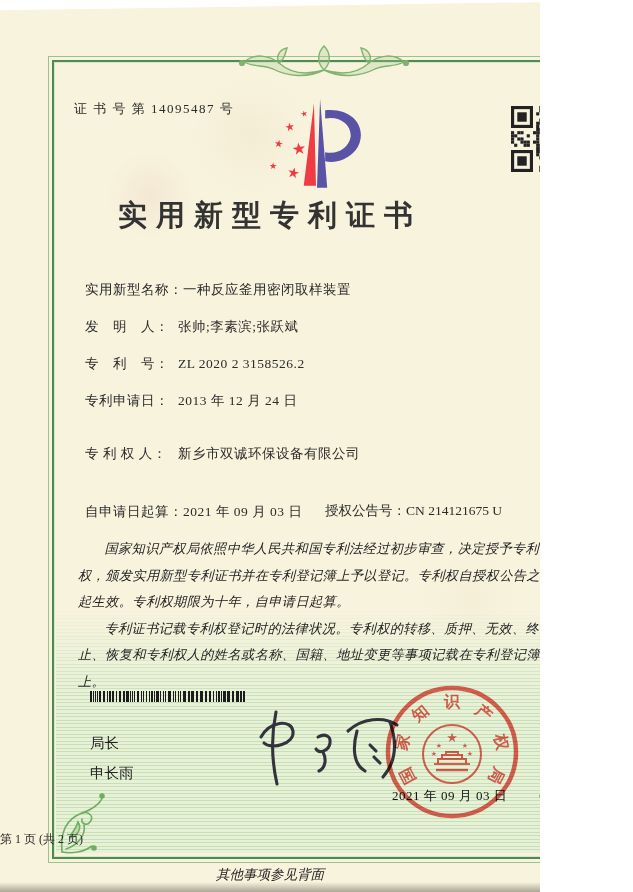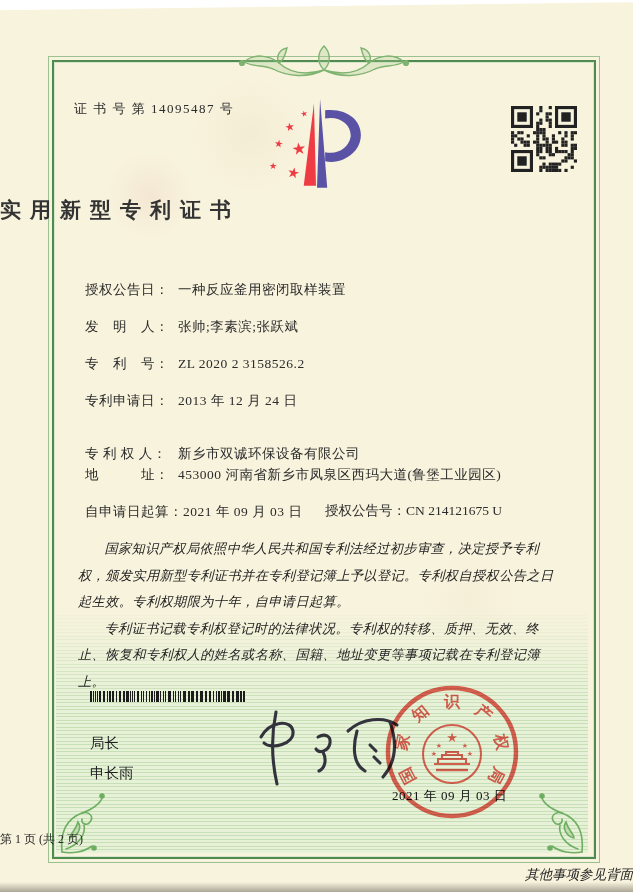--- a/index.html
+++ b/index.html
@@ -1,17 +1,17 @@
 <!DOCTYPE html>
 <html><head>
 <meta charset="utf-8">
 <style>
   html,body{margin:0;padding:0;background:#ffffff;}
   .page{
-    position:relative;width:633px;height:892px;overflow:hidden;
+    position:relative;width:540px;height:892px;overflow:hidden;
     font-family:"Liberation Serif","DejaVu Serif",serif;color:#2b2b2b;
     background:
       radial-gradient(circle 62px at 150px 195px, rgba(205,130,120,0.10), transparent 70%),
       radial-gradient(circle 85px at 250px 135px, rgba(190,160,120,0.08), transparent 70%),
       radial-gradient(circle 70px at 470px 600px, rgba(190,170,130,0.06), transparent 70%),
       #f8f3dd;
   }
   .scan-top{position:absolute;top:0;left:0;width:100%;height:12px;background:#ffffff;
     clip-path:polygon(0 0,100% 0,100% 18%,0 85%);z-index:9;}
   .scan-bottom{position:absolute;bottom:0;left:0;width:100%;height:10px;z-index:9;
@@ -21,41 +21,41 @@
     box-shadow:inset 0 0 0 1px #d7e6cc;z-index:1;}
   .guilloche{position:absolute;left:56px;top:608px;width:532px;height:245px;z-index:0;
     background:linear-gradient(to bottom, rgba(230,241,216,0), rgba(230,241,216,0.85) 80px, #e6f1d8 130px);}
   .guilloche .g-lines{position:absolute;inset:0;
     background:repeating-linear-gradient(180deg, rgba(150,195,125,0.38) 0 1px, transparent 1px 3.5px);
     -webkit-mask:linear-gradient(180deg, transparent, #000 95px);
     mask:linear-gradient(180deg, transparent, #000 95px);}
   .cert-number{position:absolute;left:74px;top:100px;font-size:13px;letter-spacing:1.5px;z-index:2;}
   .logo{position:absolute;left:266px;top:98px;z-index:2;}
   .qr{position:absolute;left:511px;top:106px;z-index:2;}
-  .title{position:absolute;left:0;right:0;top:196px;font-size:21px;
+  .title{position:absolute;left:0;right:0;top:196px;text-align:center;font-size:29px;
     font-weight:700;letter-spacing:9px;color:#333;z-index:2;}
   .frow{position:absolute;left:85px;font-size:13.5px;line-height:20px;z-index:2;white-space:nowrap;}
   .frow .lab{display:inline-block;min-width:93px;letter-spacing:0.5px;}
   .frow .val{letter-spacing:0.5px;}
   .grant2{position:absolute;left:325px;z-index:2;font-size:13.5px;white-space:nowrap;font-family:Liberation Serif, serif;}
   .paras{position:absolute;left:78px;top:536px;width:484px;z-index:2;
     font-size:13.2px;line-height:26.5px;font-style:italic;color:#222;}
   .paras p{margin:0;text-indent:2em;letter-spacing:0.4px;}
   .barcode{position:absolute;left:90px;top:691px;width:158px;height:11px;z-index:2;}
   .barcode div{position:absolute;top:0;height:100%;background:#1c1c1c;}
   .officer{position:absolute;left:90px;z-index:2;font-family:"Liberation Sans","DejaVu Sans",sans-serif;
     font-size:14.5px;font-weight:500;color:#222;}
   .signature{position:absolute;left:256px;top:704px;z-index:2;}
   .seal{position:absolute;left:382px;top:682px;z-index:3;opacity:0.84;mix-blend-mode:multiply;}
   .seal-char{font-size:16px;font-weight:700;fill:#e6453c;text-anchor:middle;
     font-family:"Liberation Serif","DejaVu Serif",serif;}
   .seal-date{position:absolute;left:392px;top:787px;width:130px;z-index:2;font-size:13px;
     letter-spacing:0.5px;color:#111;white-space:nowrap;}
   .page-num{position:absolute;left:0;right:0;top:831px;text-align:left;font-size:12px;z-index:2;}
-  .back-note{position:absolute;left:0;right:0;top:866px;text-align:right;font-size:13.5px;
+  .back-note{position:absolute;left:0;right:0;top:866px;text-align:center;font-size:13.5px;
     font-style:italic;z-index:2;color:#222;}
   .ornament-top{position:absolute;left:234px;top:42px;z-index:2;}
   .flourish{position:absolute;z-index:2;}
   .flourish.left{left:56px;top:792px;}
   .flourish.right{left:530px;top:792px;transform:scaleX(-1);}
 </style>
 </head>
 <body>
 
 <div class="page">
@@ -248,36 +248,33 @@
         <rect x="48" y="6" width="9" height="9"></rect>
         <rect x="0" y="42" width="21" height="21"></rect>
         <rect x="3" y="45" width="15" height="15" fill="#f8f3dd"></rect>
         <rect x="6" y="48" width="9" height="9"></rect>
       </g>
   </svg>
 
   <div class="title">实用新型专利证书</div>
 
   <div class="frow" style="top:280px">
-    <span class="lab">授权公告日：</span><span class="val">一种反应釜用密闭取样装置</span>
+    <span class="lab">实用新型名称：</span><span class="val">一种反应釜用密闭取样装置</span>
   </div>
   <div class="frow" style="top:317px">
     <span class="lab">发　明　人：</span><span class="val">张帅;李素滨;张跃斌</span>
   </div>
   <div class="frow" style="top:354px">
     <span class="lab">专　利　号：</span><span class="val">ZL 2020 2 3158526.2</span>
   </div>
   <div class="frow" style="top:391px">
     <span class="lab">专利申请日：</span><span class="val">2013 年 12 月 24 日</span>
   </div>
   <div class="frow" style="top:444px">
     <span class="lab">专 利 权 人：</span><span class="val">新乡市双诚环保设备有限公司</span>
-  </div>
-  <div class="frow" style="top:465px">
-    <span class="lab">地　　　址：</span><span class="val">453000 河南省新乡市凤泉区西玛大道(鲁堡工业园区)</span>
   </div>
   <div class="frow" style="top:502px">
     <span class="lab">自申请日起算：</span><span class="val">2021 年 09 月 03 日</span>
   </div>
   <div class="grant2" style="top:502px">
     <span class="lab">授权公告号：</span><span class="val">CN 214121675 U</span>
   </div>
 
   <div class="paras">
     <p>国家知识产权局依照中华人民共和国专利法经过初步审查，决定授予专利权，颁发实用新型专利证书并在专利登记簿上予以登记。专利权自授权公告之日起生效。专利权期限为十年，自申请日起算。</p>

